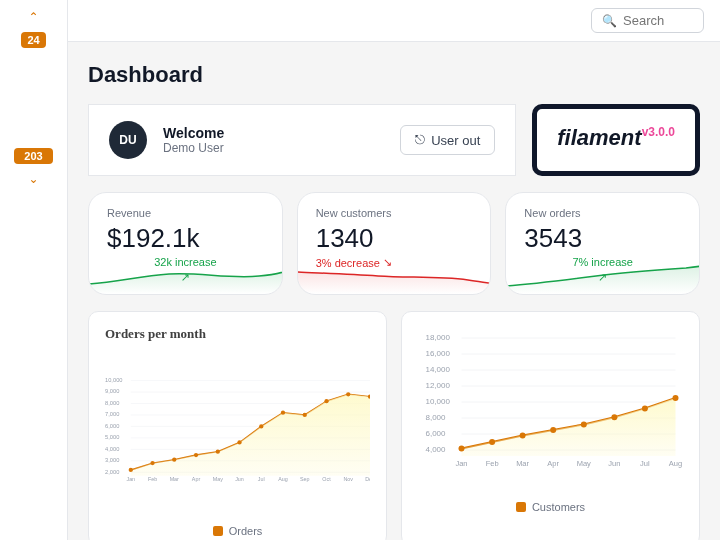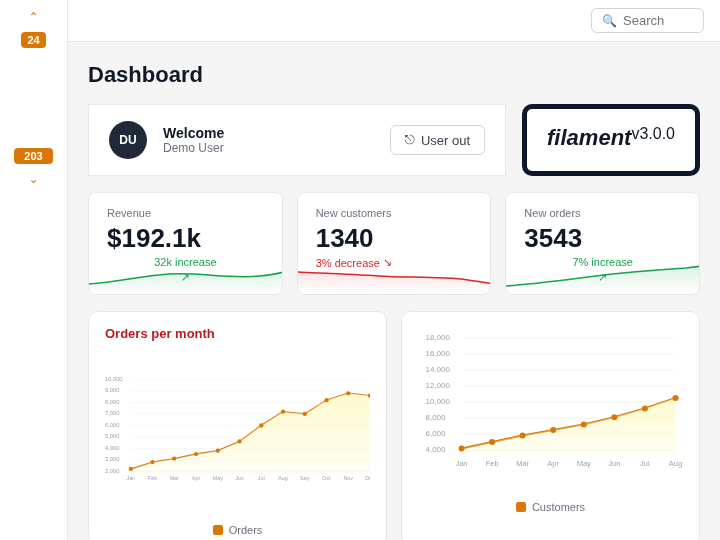--- a/index.html
+++ b/index.html
@@ -170,48 +170,49 @@
       justify-content: center;
       min-width: 160px;
     }
     .brand-name {
       font-size: 22px;
       font-weight: 800;
       font-style: italic;
       color: #111827;
     }
     .brand-version {
-      font-size: 16px;
-      color: #0f172a;
+      font-size: 12px;
+      color: #ec4899;
+      font-weight: bold;
     }
 
     
     .stats-row {
       display: flex;
       gap: 14px;
       margin-bottom: 16px;
     }
     .stat-card {
       background: #fff;
       border: 1px solid #e5e7eb;
-      border-radius: 8px;
+      border-radius: 18px;
       padding: 14px 18px 10px;
       flex: 1;
       overflow: hidden;
       position: relative;
       min-height: 100px;
     }
     .stat-label {
       font-size: 11px;
       color: #6b7280;
       margin-bottom: 4px;
     }
     .stat-value {
       font-size: 26px;
-      font-weight: 700;
+      font-weight: 400;
       color: #111827;
       margin-bottom: 2px;
     }
     .stat-change {
       font-size: 11px;
       display: flex;
       align-items: center;
       gap: 3px;
     }
     .stat-change.positive { color: #16a34a; flex-direction: column; }
@@ -233,22 +234,23 @@
       background: #fff;
       border: 1px solid #e5e7eb;
       border-radius: 10px;
       padding: 14px 16px 8px;
       flex: 1;
       overflow: hidden;
     }
     .chart-title {
       font-size: 13px;
       font-weight: 600;
-      color: #b91c1c;
+      color: #404040;
       margin-bottom: 8px;
+      font-family: Liberation Serif, serif;
     }
     .chart-area {
       width: 100%;
     }
     .chart-legend {
       display: flex;
       align-items: center;
       justify-content: center;
       gap: 6px;
       margin-top: 16px;

